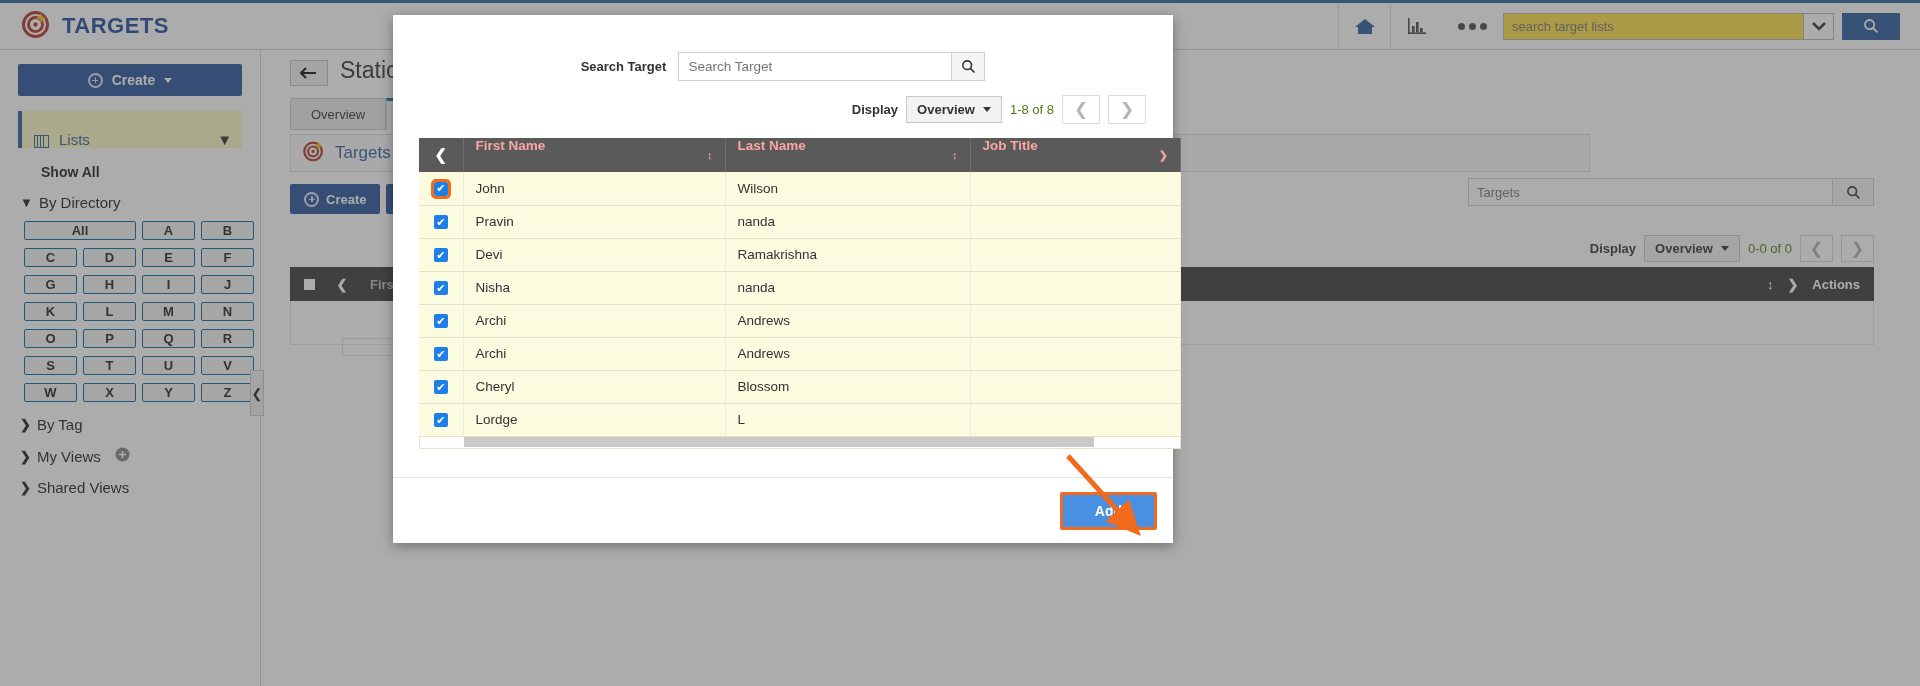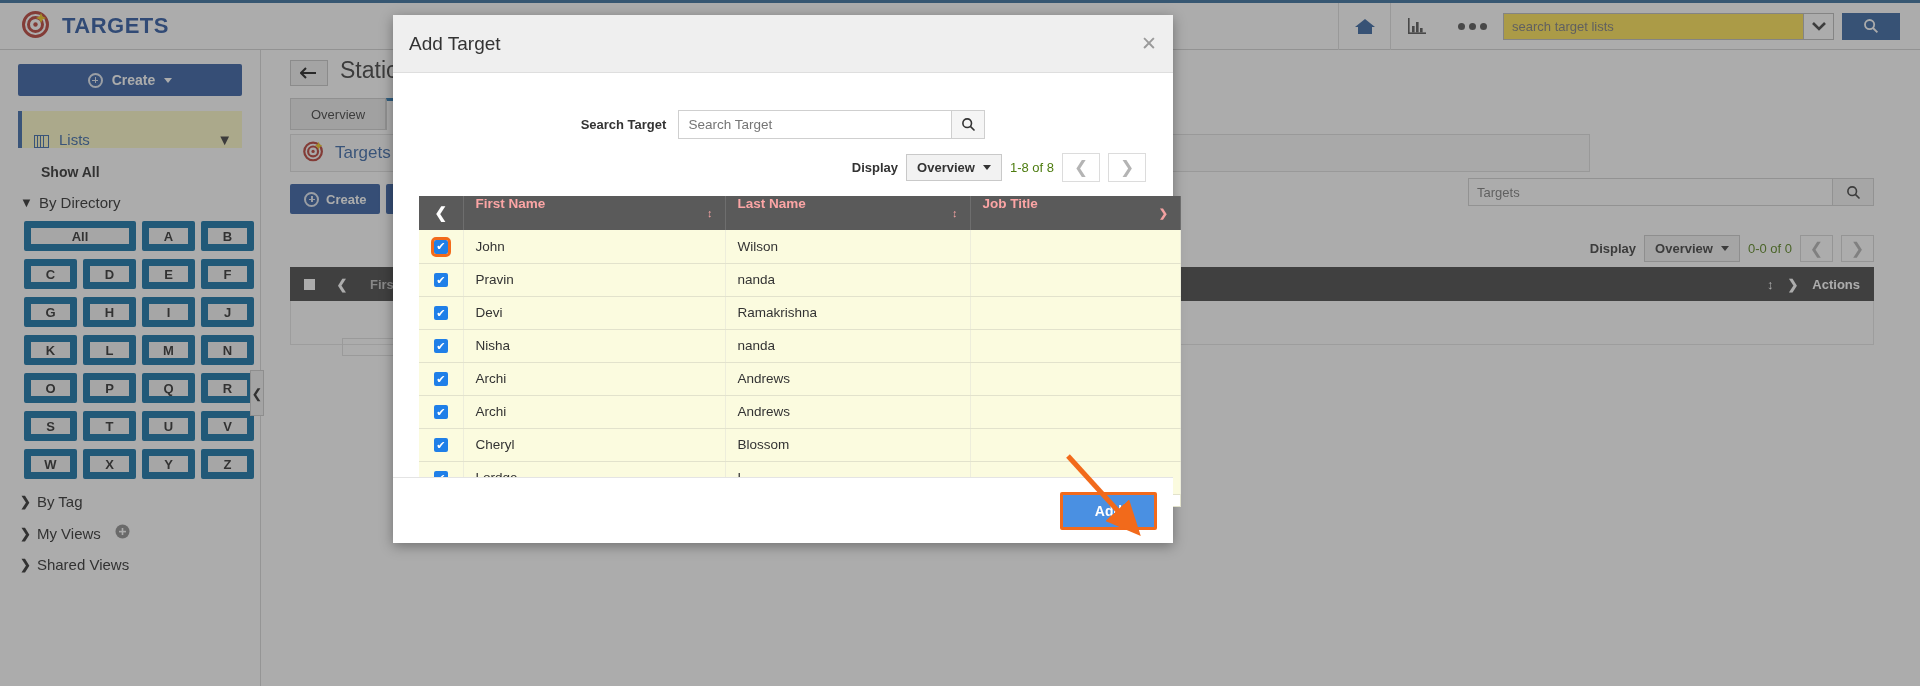--- a/index.html
+++ b/index.html
@@ -78,21 +78,21 @@
   }
   .chev { margin-left: auto; font-size: 15px; color: #333; font-weight: bold; }
   .show-all { padding: 16px 0 0 41px; font-size: 14px; font-weight: bold; color: #222; }
   .group-row { padding: 14px 0 0 20px; font-size: 15px; color: #222; display:flex; align-items:center; gap:6px;}
   .group-row .g-arrow { font-size: 13px; font-weight: bold; }
   .alpha-grid {
     display: grid; grid-template-columns: repeat(4, 53px); gap: 8px 6px;
     padding: 10px 0 0 24px;
   }
   .alpha-btn {
-    height: 30px; border: 7px solid #0369a1; background: #f4f4f4; border-radius: 2px;
+    height: 19px; border: 1px solid #0369a1; background: #f4f4f4; border-radius: 2px;
     display:flex; align-items:center; justify-content:center; font-size: 13px; font-weight: bold; color:#222;
   }
   .alpha-btn.wide { grid-column: span 2; }
 
   
   .content { position: absolute; left: 262px; top: 50px; right: 0; bottom: 0; background:#fff; }
   .back-btn {
     position:absolute; left: 28px; top: 10px; width: 38px; height: 26px;
     border: 1px solid #c3c3c3; background: #f0f0f0; display:flex;align-items:center;justify-content:center;
     font-size: 15px; color:#111;
@@ -396,24 +396,20 @@
         </div>
       </div>
       <div class="bg-table-body"></div>
       <div class="inner-box"></div>
     </div>
   </div>
 
   <div id="dim"></div>
 
   <div id="modal">
-    <div class="modal-header">
-      <span class="modal-title">Add Target</span>
-      <span class="modal-close">✕</span>
-    </div>
 
     <div class="modal-body">
 
       <div class="search-row">
         <span class="search-label">Search Target</span>
         <input class="m-search-input" value="" placeholder="Search Target" style="">
         <div class="m-search-btn">
           <svg width="15" height="15" viewBox="0 0 16 16">
               <circle cx="6.6" cy="6.6" r="4.6" fill="none" stroke="#333" stroke-width="1.7"></circle>
               <line x1="10" y1="10" x2="14.4" y2="14.4" stroke="#333" stroke-width="1.7"></line>

